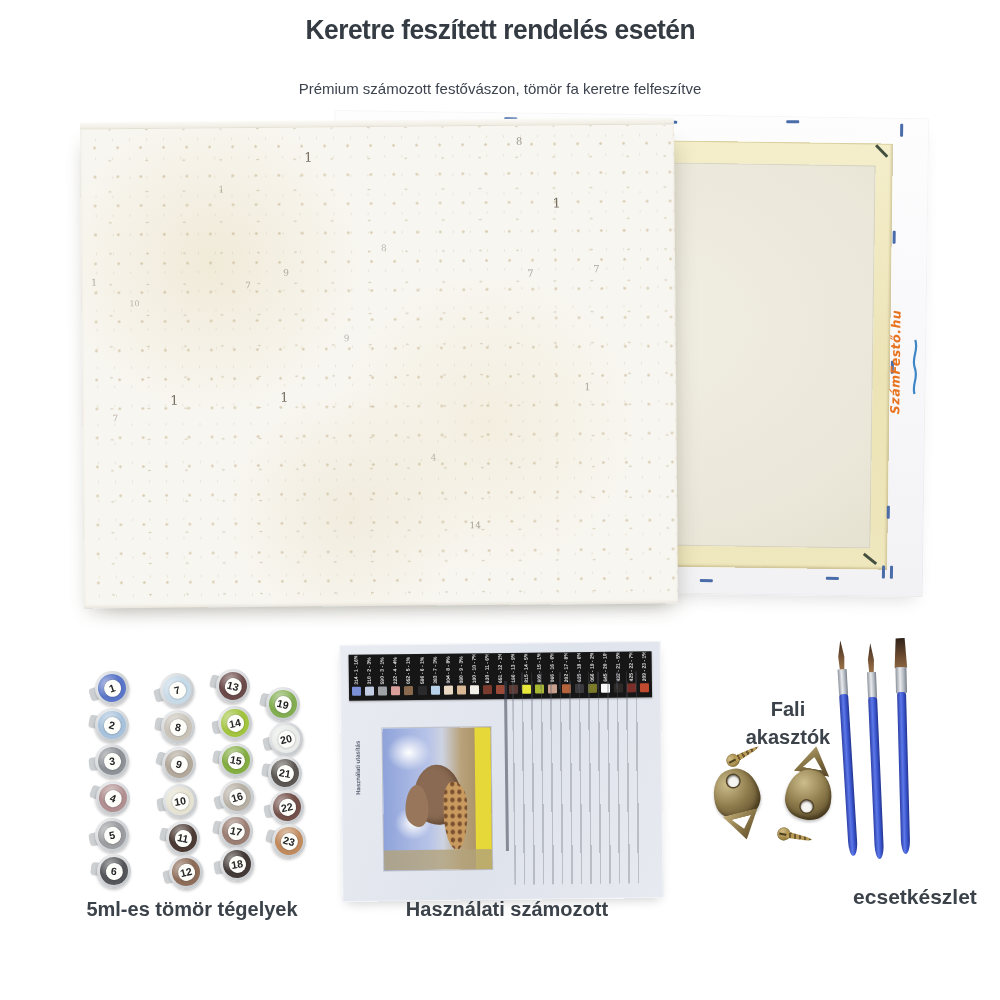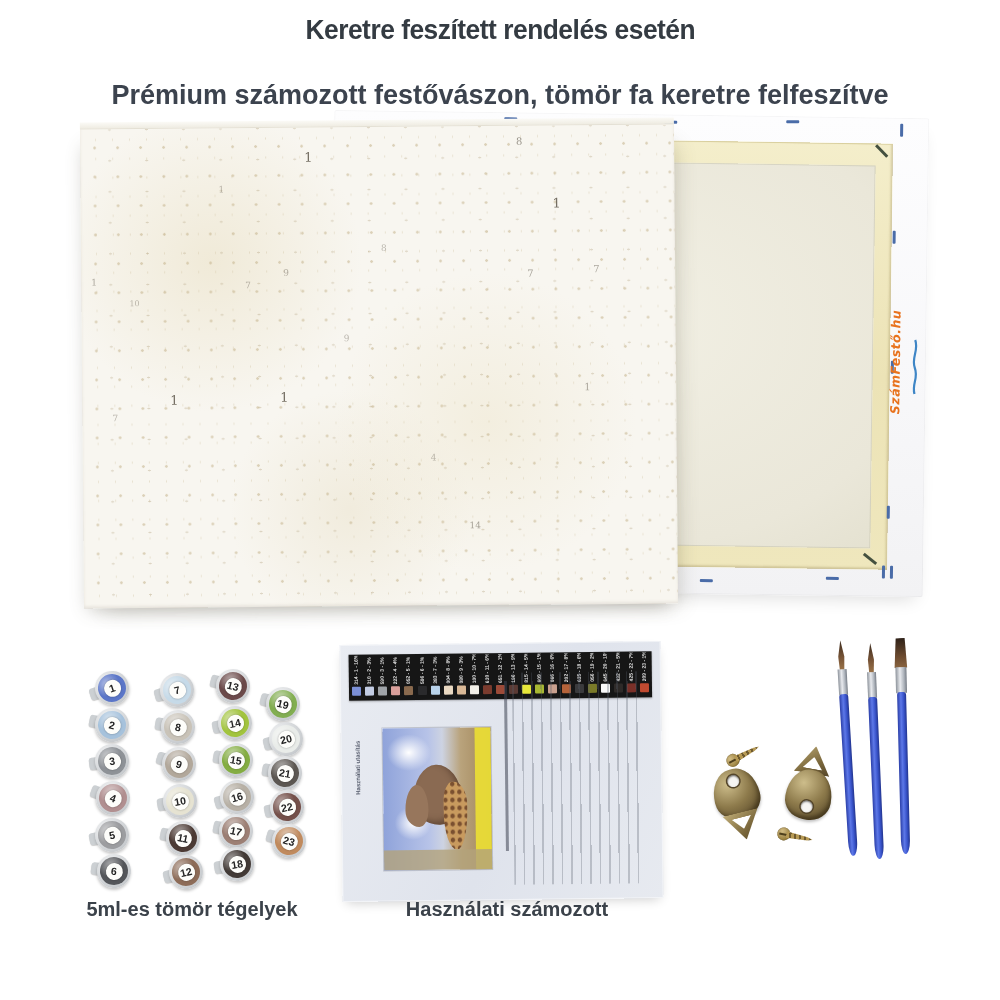--- a/index.html
+++ b/index.html
@@ -4,21 +4,21 @@
 <style>
   html,body{margin:0;padding:0;}
   body{width:1000px;height:1000px;background:#ffffff;position:relative;overflow:hidden;
        font-family:"Liberation Sans",sans-serif;}
 
   
   .title{position:absolute;top:14px;left:0;right:0;text-align:center;
          font-size:28px;font-weight:bold;color:#343b42;letter-spacing:-0.5px;}
   .title>span{display:inline-block;transform:scaleX(.94);}
   .subtitle{position:absolute;top:80px;left:0;right:0;text-align:center;
-            font-size:27px;font-weight:bold;color:#3c434e;}
+            font-size:15px;font-weight:normal;color:#3c434e;}
 
   
   .back-canvas{position:absolute;left:331px;top:114px;width:595px;height:479px;
      background:linear-gradient(180deg,#fdfdfe,#f7f7f9 60%,#f2f2f4);
      transform:rotate(.8deg);border-radius:2px;
      box-shadow:0 10px 18px -8px rgba(0,0,0,.14), inset 0 0 0 1px rgba(0,0,0,.03);}
   .wood-frame{position:absolute;left:8px;top:26px;right:36px;bottom:27px;
      background:linear-gradient(180deg,#f4eecb,#ece3b6 55%,#efe7bd);
      box-shadow:inset 0 1px 0 #d9cf9e, inset 0 -2px 2px rgba(140,125,70,.25), inset -2px 0 2px rgba(140,125,70,.22);}
   .back-fabric{position:absolute;left:28px;top:48px;right:53px;bottom:48px;
@@ -466,20 +466,22 @@
     <div class="pic-elephant2"></div>
     <div class="pic-giraffe"></div>
     <div class="pic-band"></div>
     <div class="pic-ground"></div>
   </div>
   <div class="sheet-lines"></div>
 </div>
 <div class="caption cap-manual">Használati számozott</div>
 
 <div class="caption cap-hangers">
+  <div>Fali</div>
+  <div>akasztók</div>
 </div>
 <div class="hanger-group">
   <div class="screw" style="left:20px;top:6px;transform:rotate(-28deg);">
     <div class="screw-head"></div>
       <div class="screw-shaft"></div>
   </div>
   <div class="hanger" style="left:6px;top:26px;width:60px;height:80px;transform:rotate(-14deg);">
     <div class="plate" style="left:6px;top:0;">
       <div class="plate-hole" style="top:6px;"></div>
     </div>
@@ -514,13 +516,14 @@
     <div class="brush-ferrule"></div>
     <div class="brush-handle"></div>
   </div>
   <div class="brush flat" style="left:66px;top:-2px;transform:rotate(-1.5deg);">
     <div class="brush-tip"></div>
     <div class="brush-ferrule"></div>
     <div class="brush-handle"></div>
   </div>
 </div>
 <div class="caption cap-brushes">
+  <div>ecsetkészlet</div>
 </div>
 
 </body></html>

